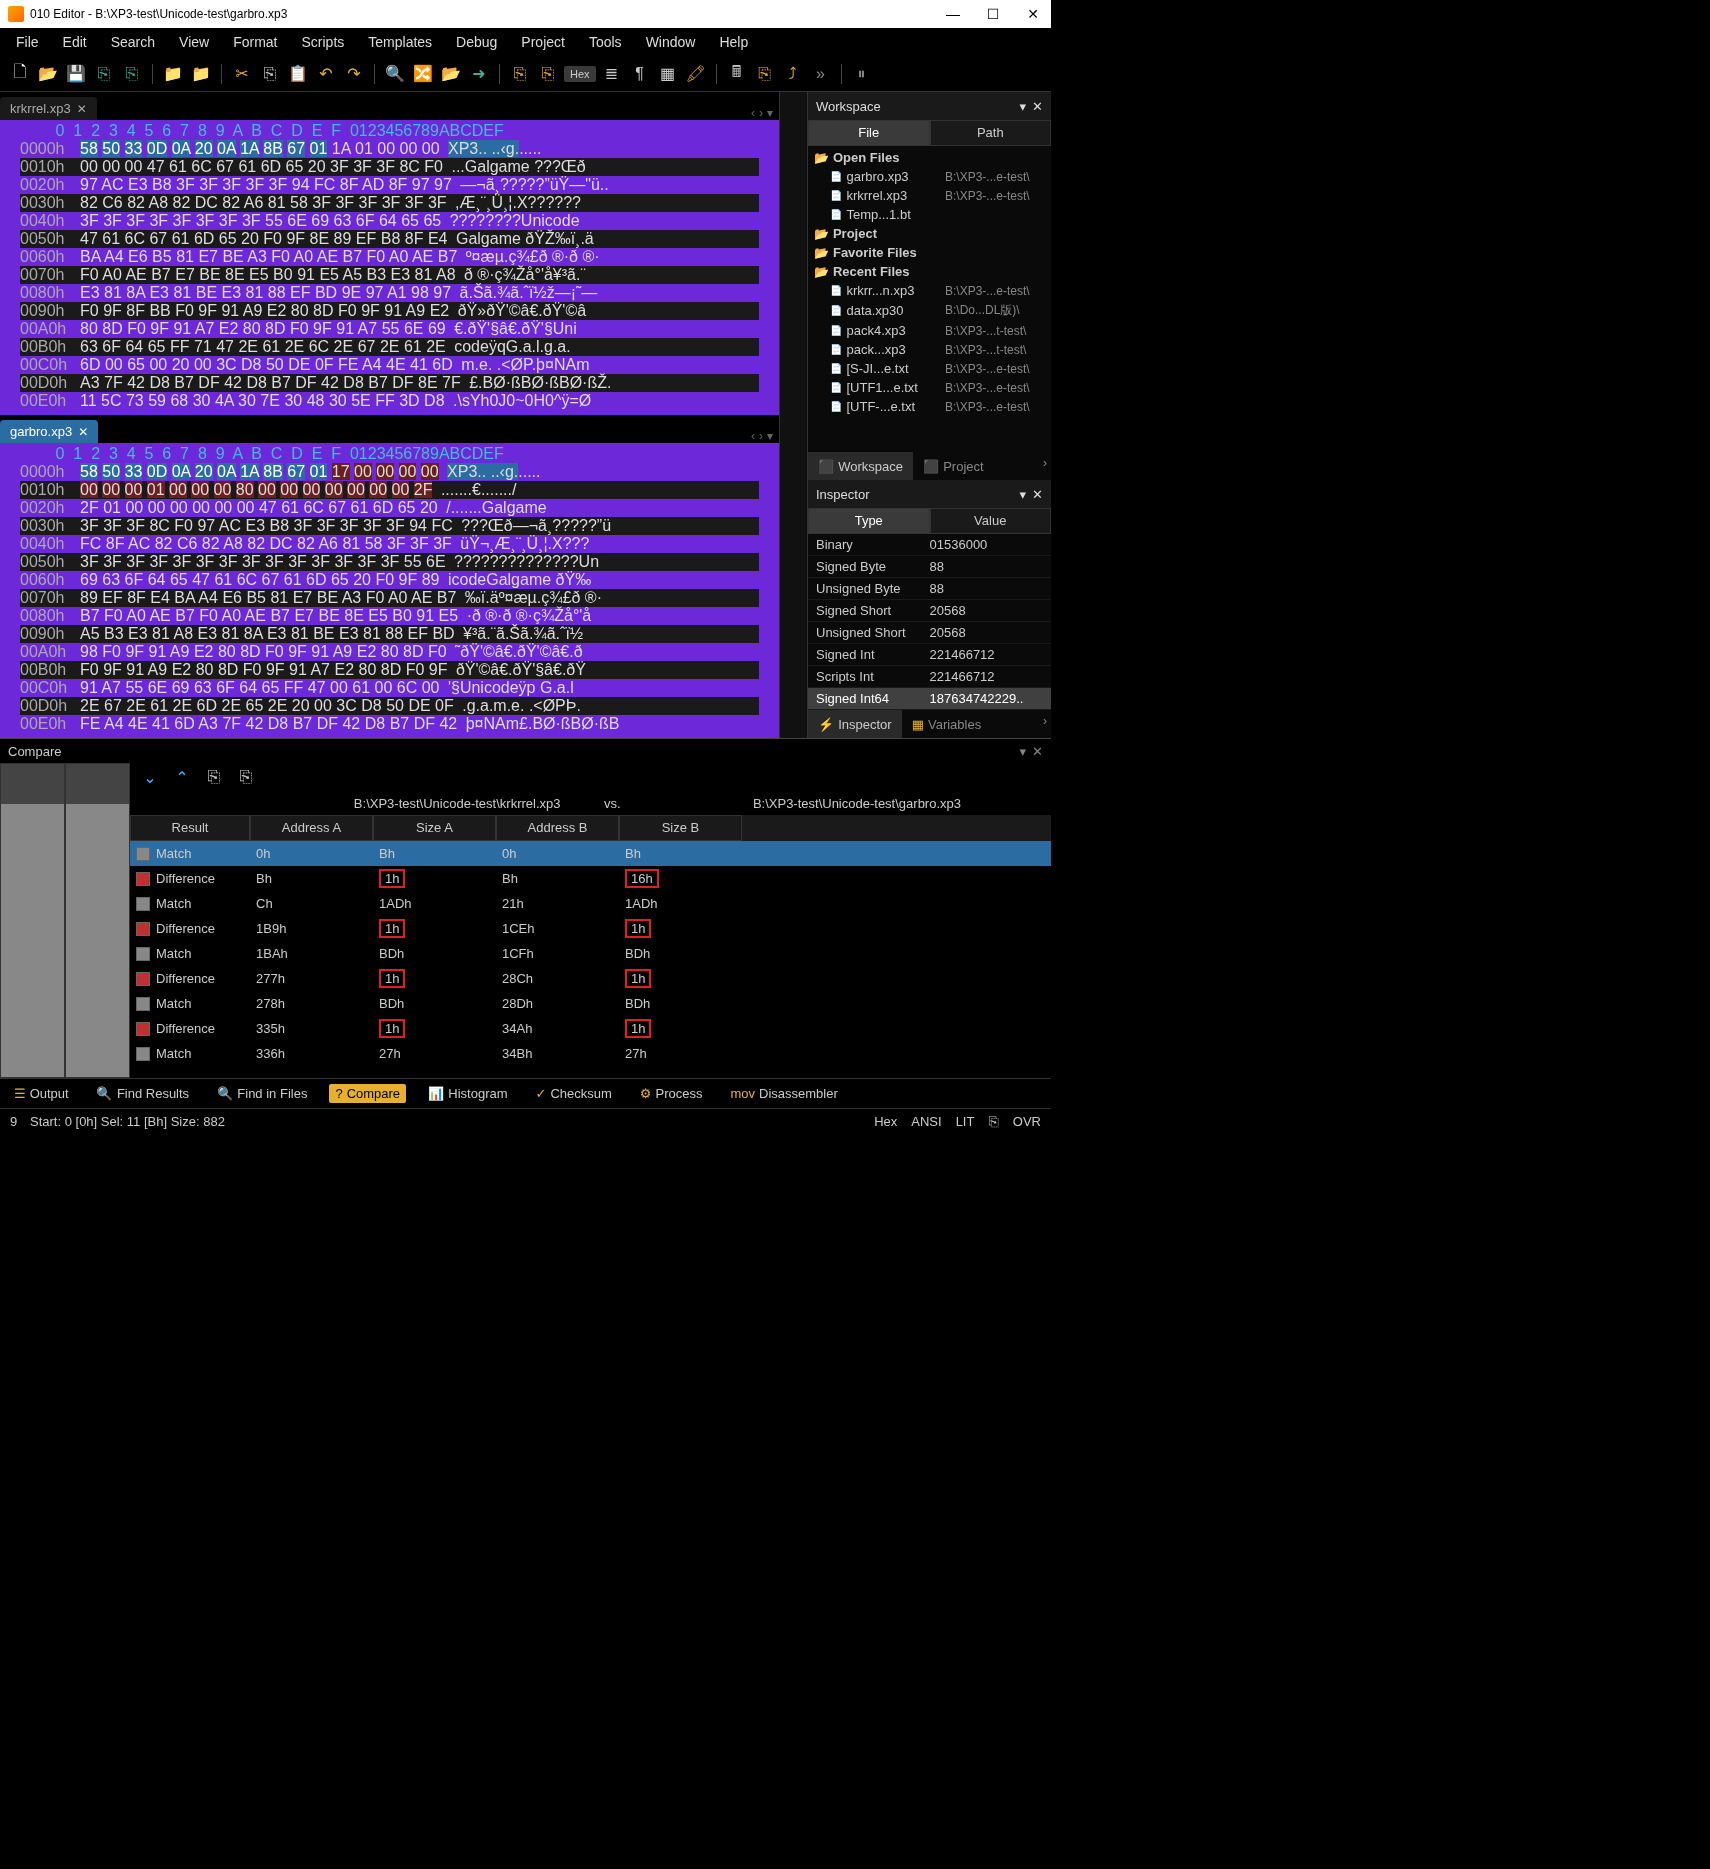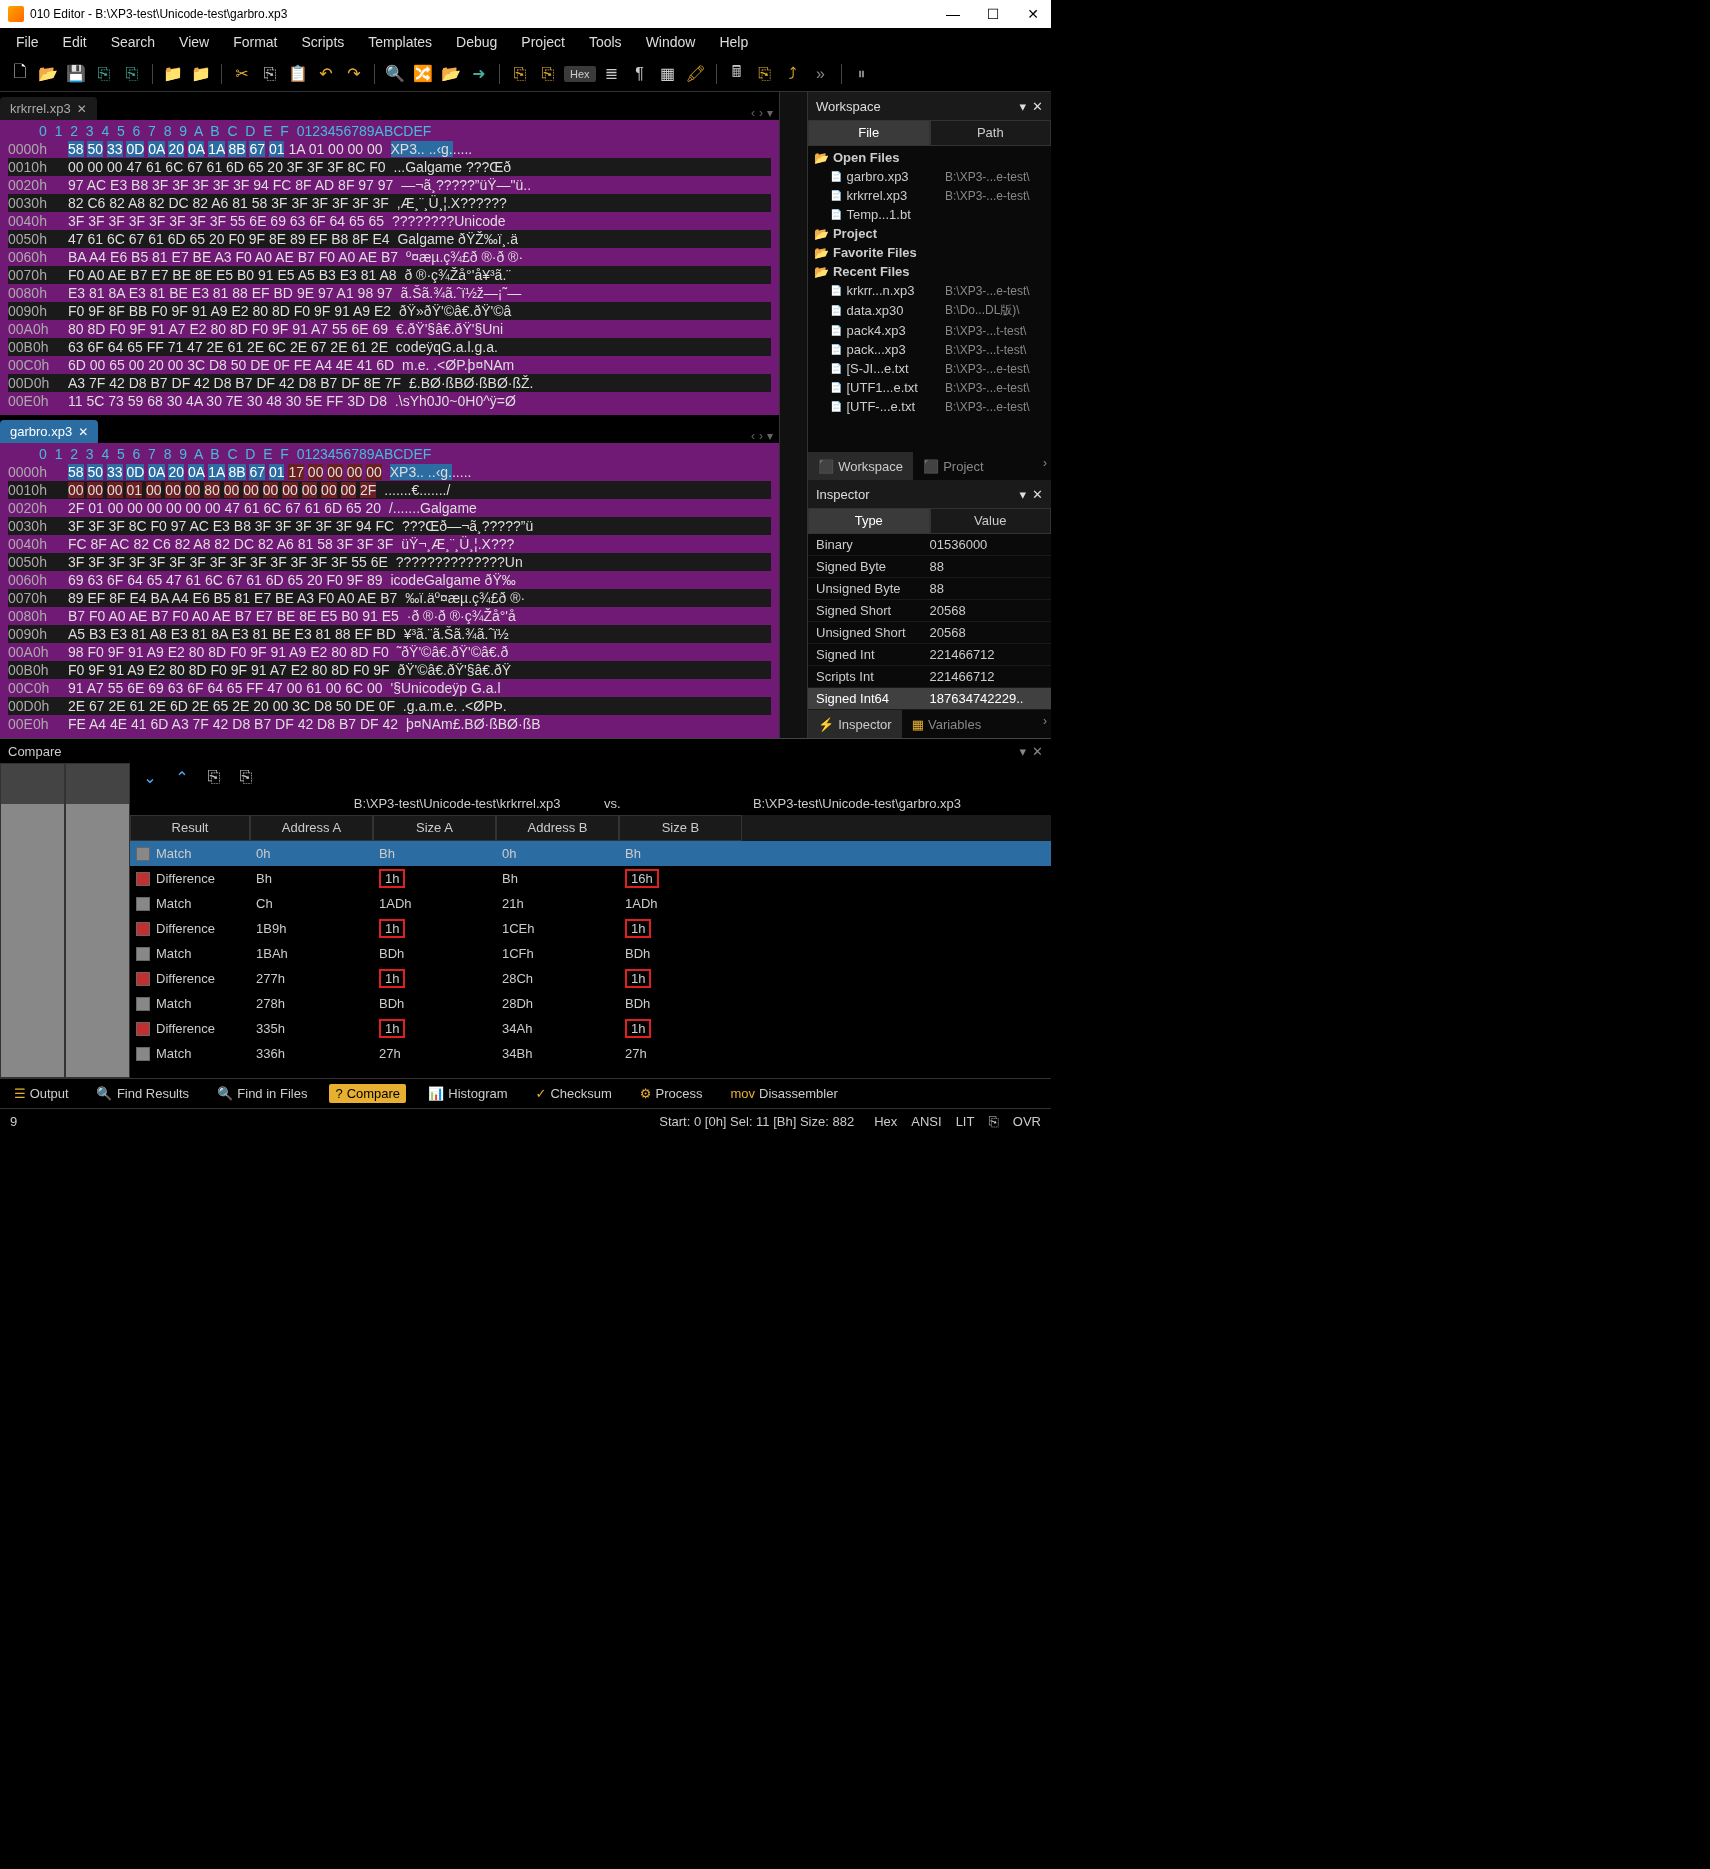--- a/index.html
+++ b/index.html
@@ -14,21 +14,21 @@
 .tb-icon{width:24px;height:24px;display:flex;align-items:center;justify-content:center;cursor:pointer;font-size:16px}
 .tb-sep{width:1px;height:20px;background:#444;margin:0 4px}
 .tb-hex{background:#3a3a3a;padding:2px 6px;font-size:11px;border-radius:2px}
 .main{display:flex;height:calc(100% - 92px - 370px - 30px)}
 .editor-area{flex:1;display:flex;flex-direction:column;min-width:0}
 .tab-strip{height:28px;background:#000;display:flex;align-items:flex-end}
 .tab{padding:4px 10px;background:#2b6ca3;color:#fff;font-size:13px;display:flex;align-items:center;gap:6px;border-radius:4px 4px 0 0}
 .tab.inactive{background:#1a1a1a;color:#aaa}
 .tab .close{font-size:12px;cursor:pointer}
 .tab-nav{margin-left:auto;display:flex;gap:4px;padding-right:6px;color:#666}
-.hex-view{flex:1;background:#701a75;padding:2px 8px;font-family:Consolas,monospace;font-size:14px;line-height:18px;overflow:hidden;white-space:pre;position:relative}
+.hex-view{flex:1;background:#6d28d9;padding:2px 20px;font-family:Consolas,monospace;font-size:16px;line-height:18px;overflow:hidden;white-space:pre;position:relative}
 .hex-header{color:#44bbdd}
 .hex-row{display:flex}
 .addr{color:#aaa;width:60px}
 .hex-bytes{color:#ddd}
 .ascii{color:#ddd;margin-left:4px}
 .sel{background:#2b6ca3;color:#fff}
 .sel-ascii{background:#2b6ca3}
 .diff{background:#6a2020}
 .alt{background:#1a1a1a}
 .mm{width:28px;background:#111;border-left:1px solid #333}
@@ -78,21 +78,21 @@
 .cmp-cell.c1,.cmp-cell.c2,.cmp-cell.c3,.cmp-cell.c4{width:123px}
 .sq{width:14px;height:14px;border:1px solid #666}
 .sq.match{background:#888}
 .sq.diff{background:#c03030}
 .red-box{border:2px solid #e02020;padding:0 4px}
 .bottom-tabs{height:30px;background:#000;display:flex;align-items:center;padding:0 8px;gap:16px;border-top:1px solid #333;font-size:13px}
 .bt-item{display:flex;align-items:center;gap:4px;cursor:pointer;padding:2px 6px}
 .bt-item.active{background:#e8b030;color:#000;border-radius:2px}
 .status-bar{height:26px;background:#000;display:flex;align-items:center;padding:0 10px;font-size:13px;color:#ccc;border-top:1px solid #333}
 .status-bar .left{flex:0 0 20px}
-.status-bar .mid{flex:1;text-align:right;padding-right:20px}
+.status-bar .mid{flex:1;padding-right:32px}
 .status-bar .right{display:flex;gap:14px}
 </style>
 </head>
 <body>
 
 <div class="title-bar">
   <div class="icon"></div>
   <span>010 Editor - B:\XP3-test\Unicode-test\garbro.xp3</span>
   <div class="controls">
     <span>—</span>

